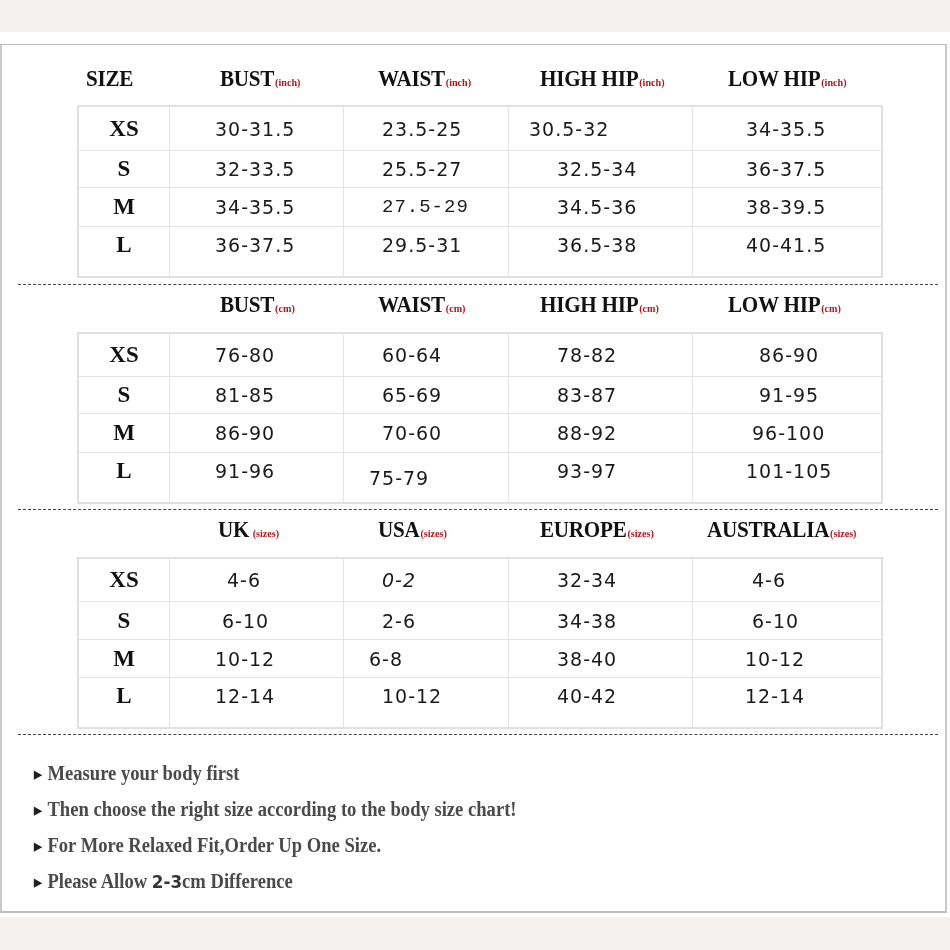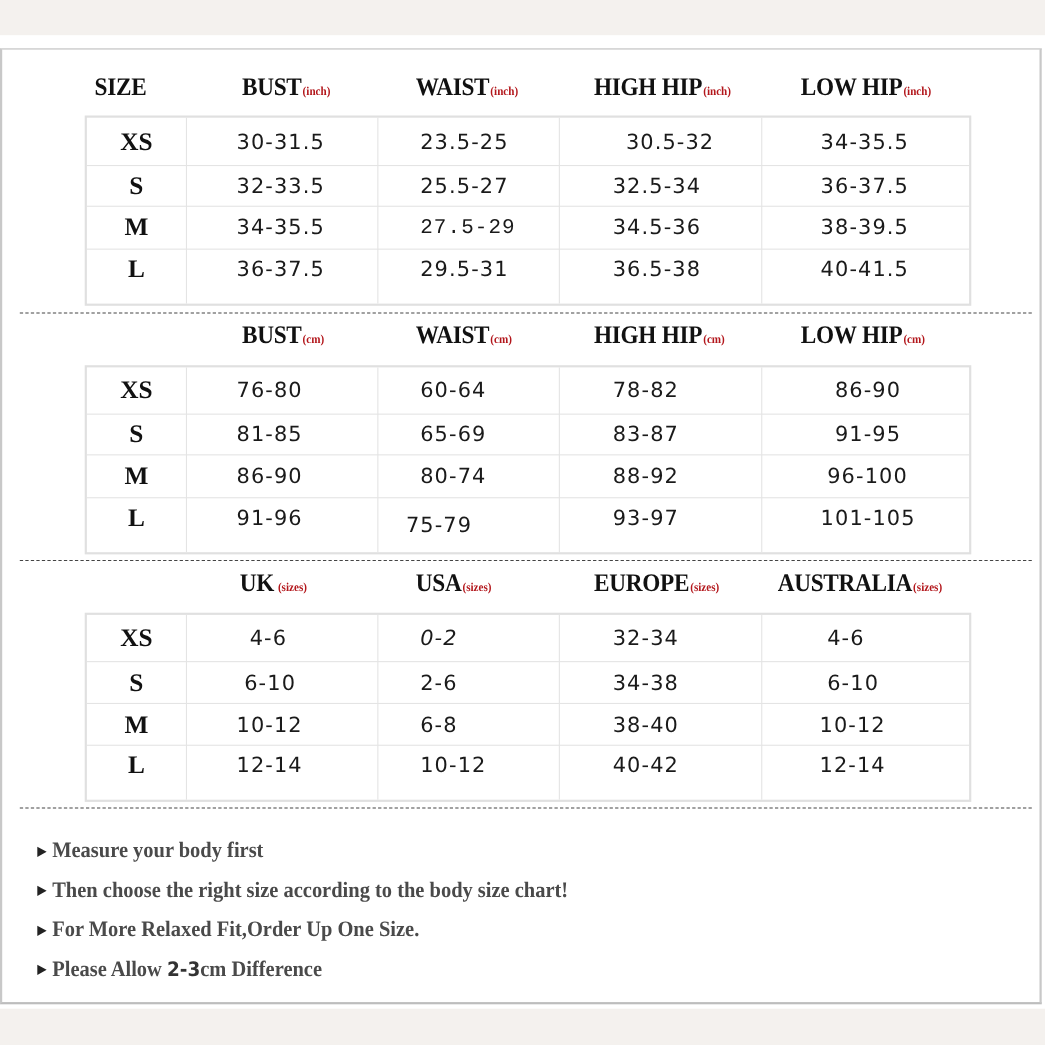--- a/index.html
+++ b/index.html
@@ -69,21 +69,21 @@
   <div class="hdr" style="left:220px;"><span>BUST</span><span class="unit">(inch)</span></div>
   <div class="hdr" style="left:378px;"><span>WAIST</span><span class="unit">(inch)</span></div>
   <div class="hdr" style="left:540px;"><span>HIGH HIP</span><span class="unit">(inch)</span></div>
   <div class="hdr" style="left:728px;"><span>LOW HIP</span><span class="unit">(inch)</span></div>
 </div>
 <div class="tbl" style="top:105px;height:173px;">
   <div class="row" style="top:0;height:43px;">
     <div class="cell size" style="left:0;width:90px;">XS</div>
     <div class="cell" style="left:136px;">30-31.5</div>
     <div class="cell" style="left:303px;">23.5-25</div>
-    <div class="cell" style="left:490px;">30.5-32</div>
+    <div class="cell" style="left:450px;">30.5-32</div>
     <div class="cell" style="left:667px;">34-35.5</div>
   </div>
   <div class="row" style="top:44px;height:36px;">
     <div class="cell size" style="left:0;width:90px;">S</div>
     <div class="cell" style="left:136px;">32-33.5</div>
     <div class="cell" style="left:303px;">25.5-27</div>
     <div class="cell" style="left:478px;">32.5-34</div>
     <div class="cell" style="left:667px;">36-37.5</div>
   </div>
   <div class="row" style="top:81px;height:38px;">
@@ -124,21 +124,21 @@
   <div class="row" style="top:43px;height:36px;">
     <div class="cell size" style="left:0;width:90px;">S</div>
     <div class="cell" style="left:136px;">81-85</div>
     <div class="cell" style="left:303px;">65-69</div>
     <div class="cell" style="left:478px;">83-87</div>
     <div class="cell" style="left:680px;">91-95</div>
   </div>
   <div class="row" style="top:80px;height:38px;">
     <div class="cell size" style="left:0;width:90px;">M</div>
     <div class="cell" style="left:136px;">86-90</div>
-    <div class="cell" style="left:303px;">80-74</div>
+    <div class="cell" style="left:303px;">70-60</div>
     <div class="cell" style="left:478px;">88-92</div>
     <div class="cell" style="left:673px;">96-100</div>
   </div>
   <div class="row last" style="top:119px;height:36px;">
     <div class="cell size" style="left:0;width:90px;">L</div>
     <div class="cell" style="left:136px;">91-96</div>
     <div class="cell" style="left:290px;margin-top:13px;">75-79</div>
     <div class="cell" style="left:478px;">93-97</div>
     <div class="cell" style="left:667px;">101-105</div>
   </div>
@@ -166,21 +166,21 @@
   <div class="row" style="top:43px;height:37px;">
     <div class="cell size" style="left:0;width:90px;">S</div>
     <div class="cell" style="left:143px;">6-10</div>
     <div class="cell" style="left:303px;">2-6</div>
     <div class="cell" style="left:478px;">34-38</div>
     <div class="cell" style="left:673px;">6-10</div>
   </div>
   <div class="row" style="top:81px;height:37px;">
     <div class="cell size" style="left:0;width:90px;">M</div>
     <div class="cell" style="left:136px;">10-12</div>
-    <div class="cell" style="left:303px;">6-8</div>
+    <div class="cell" style="left:290px;">6-8</div>
     <div class="cell" style="left:478px;">38-40</div>
     <div class="cell" style="left:666px;">10-12</div>
   </div>
   <div class="row last" style="top:119px;height:36px;">
     <div class="cell size" style="left:0;width:90px;">L</div>
     <div class="cell" style="left:136px;">12-14</div>
     <div class="cell" style="left:303px;">10-12</div>
     <div class="cell" style="left:478px;">40-42</div>
     <div class="cell" style="left:666px;">12-14</div>
   </div>

